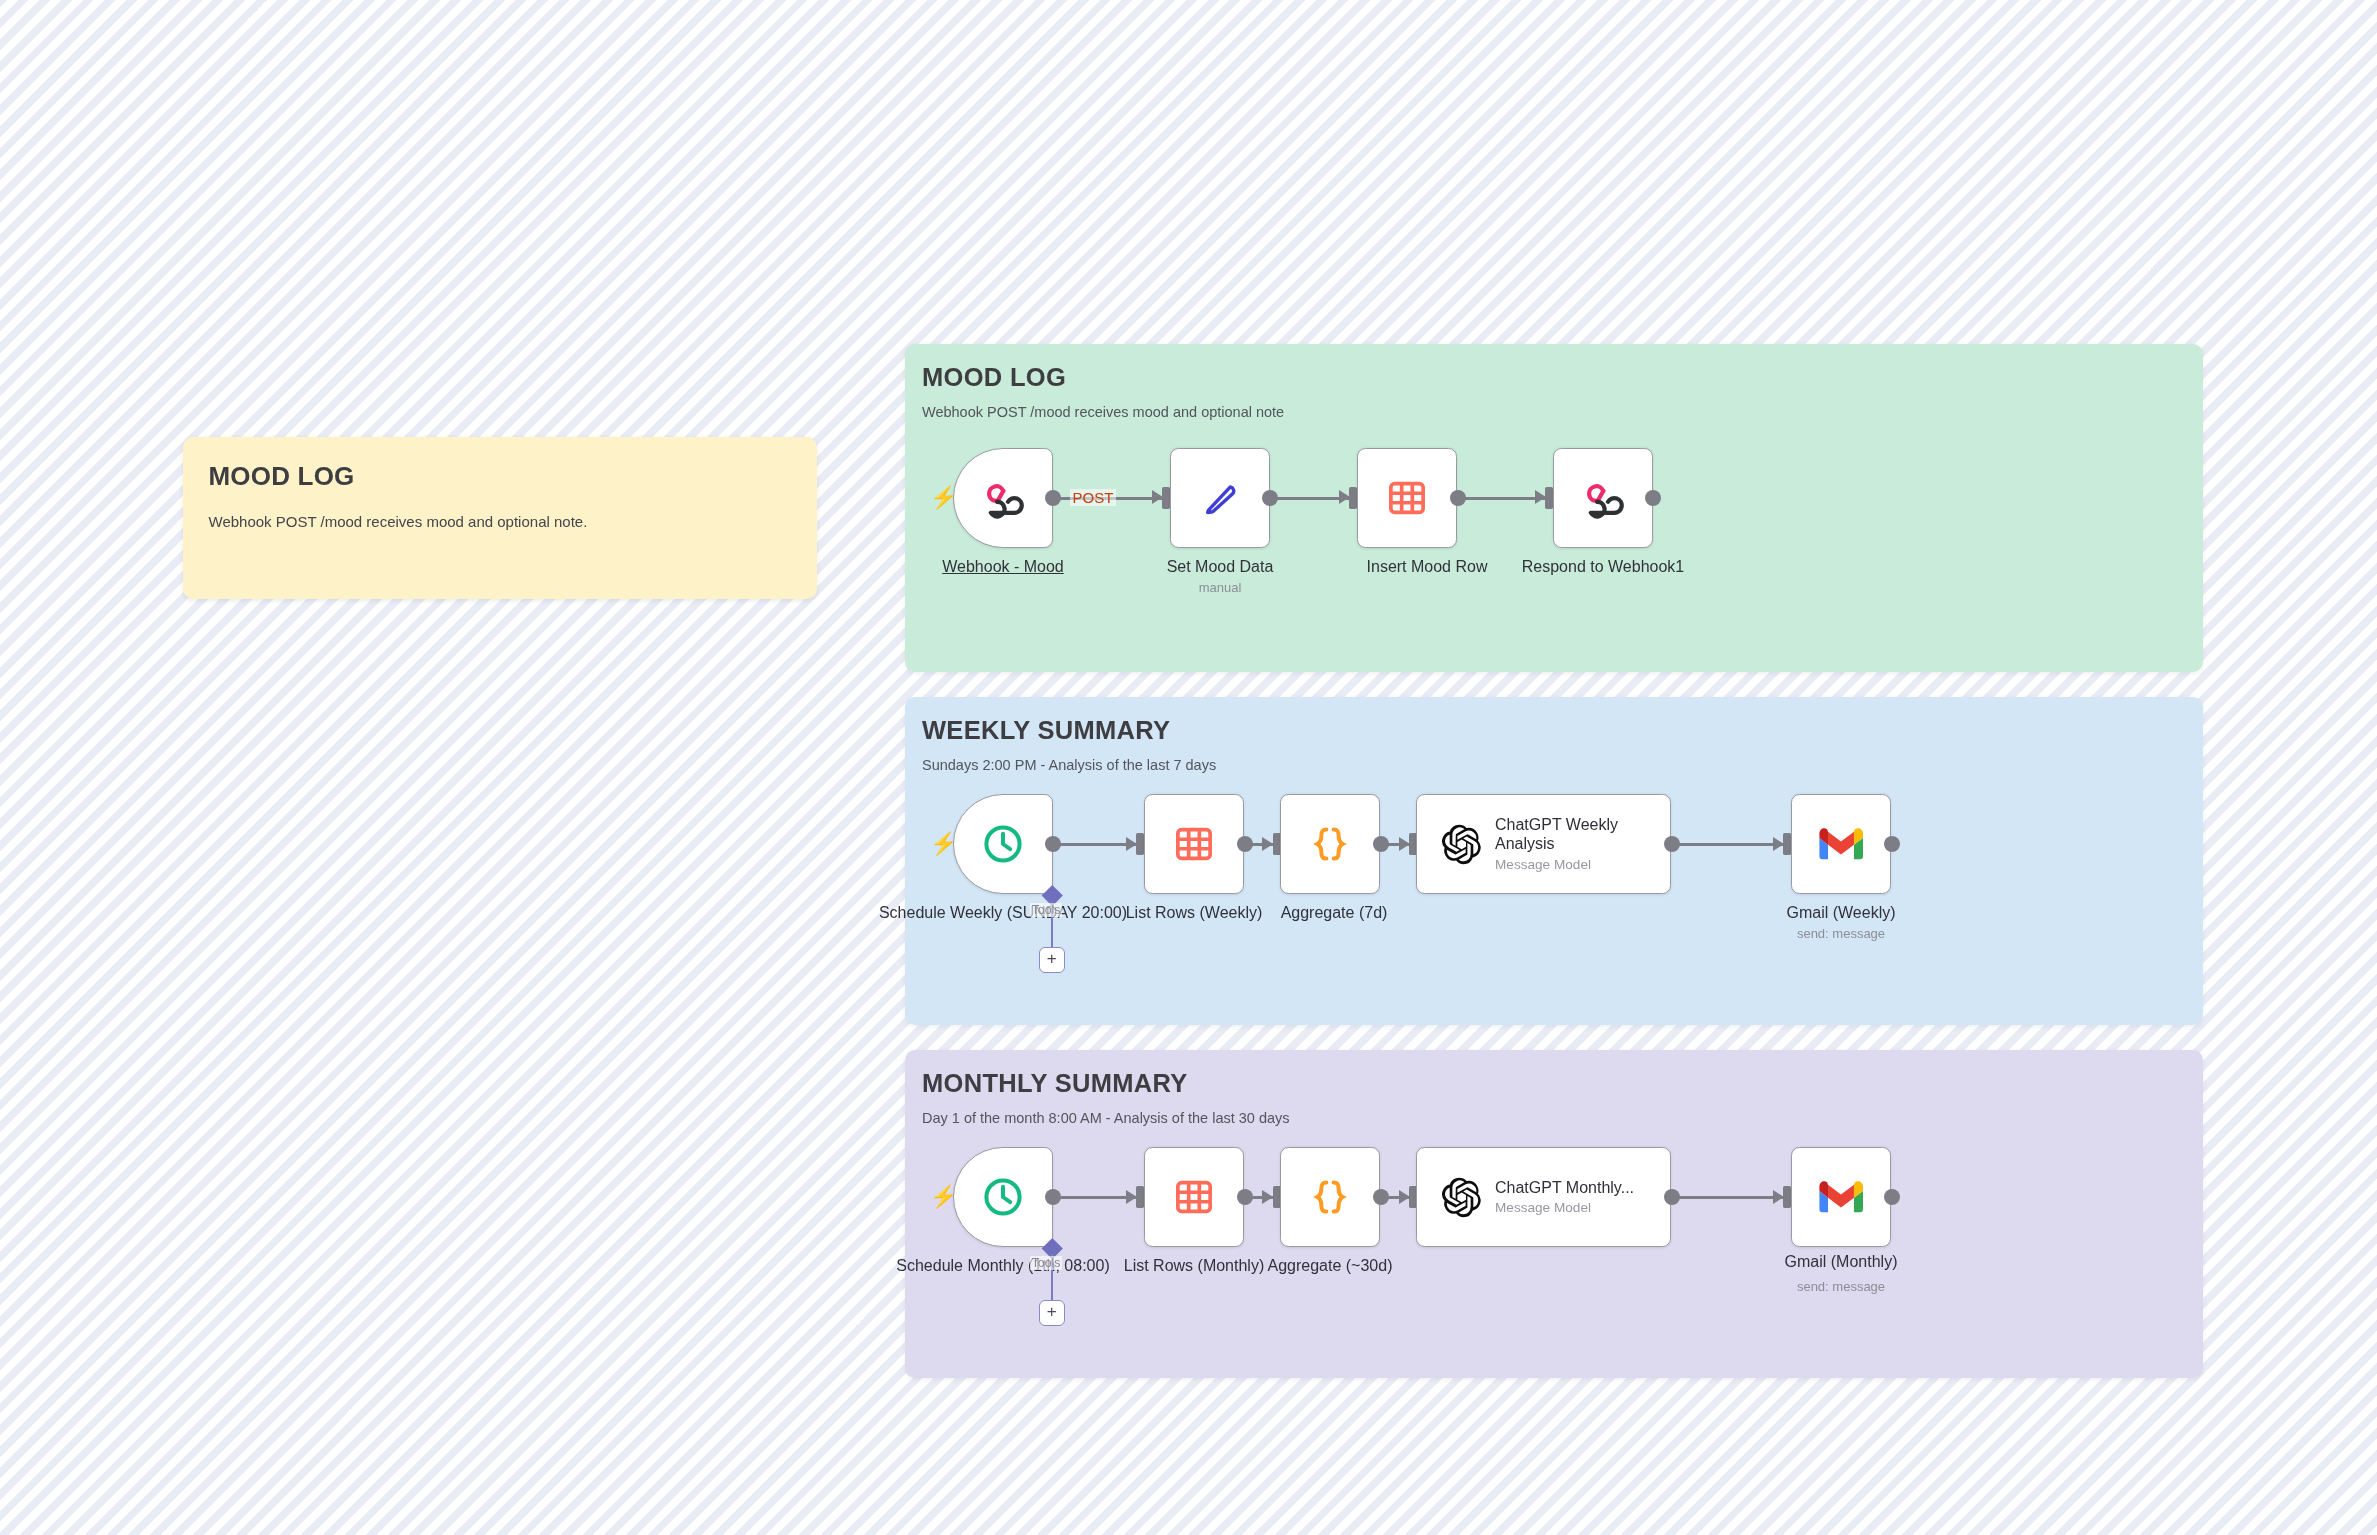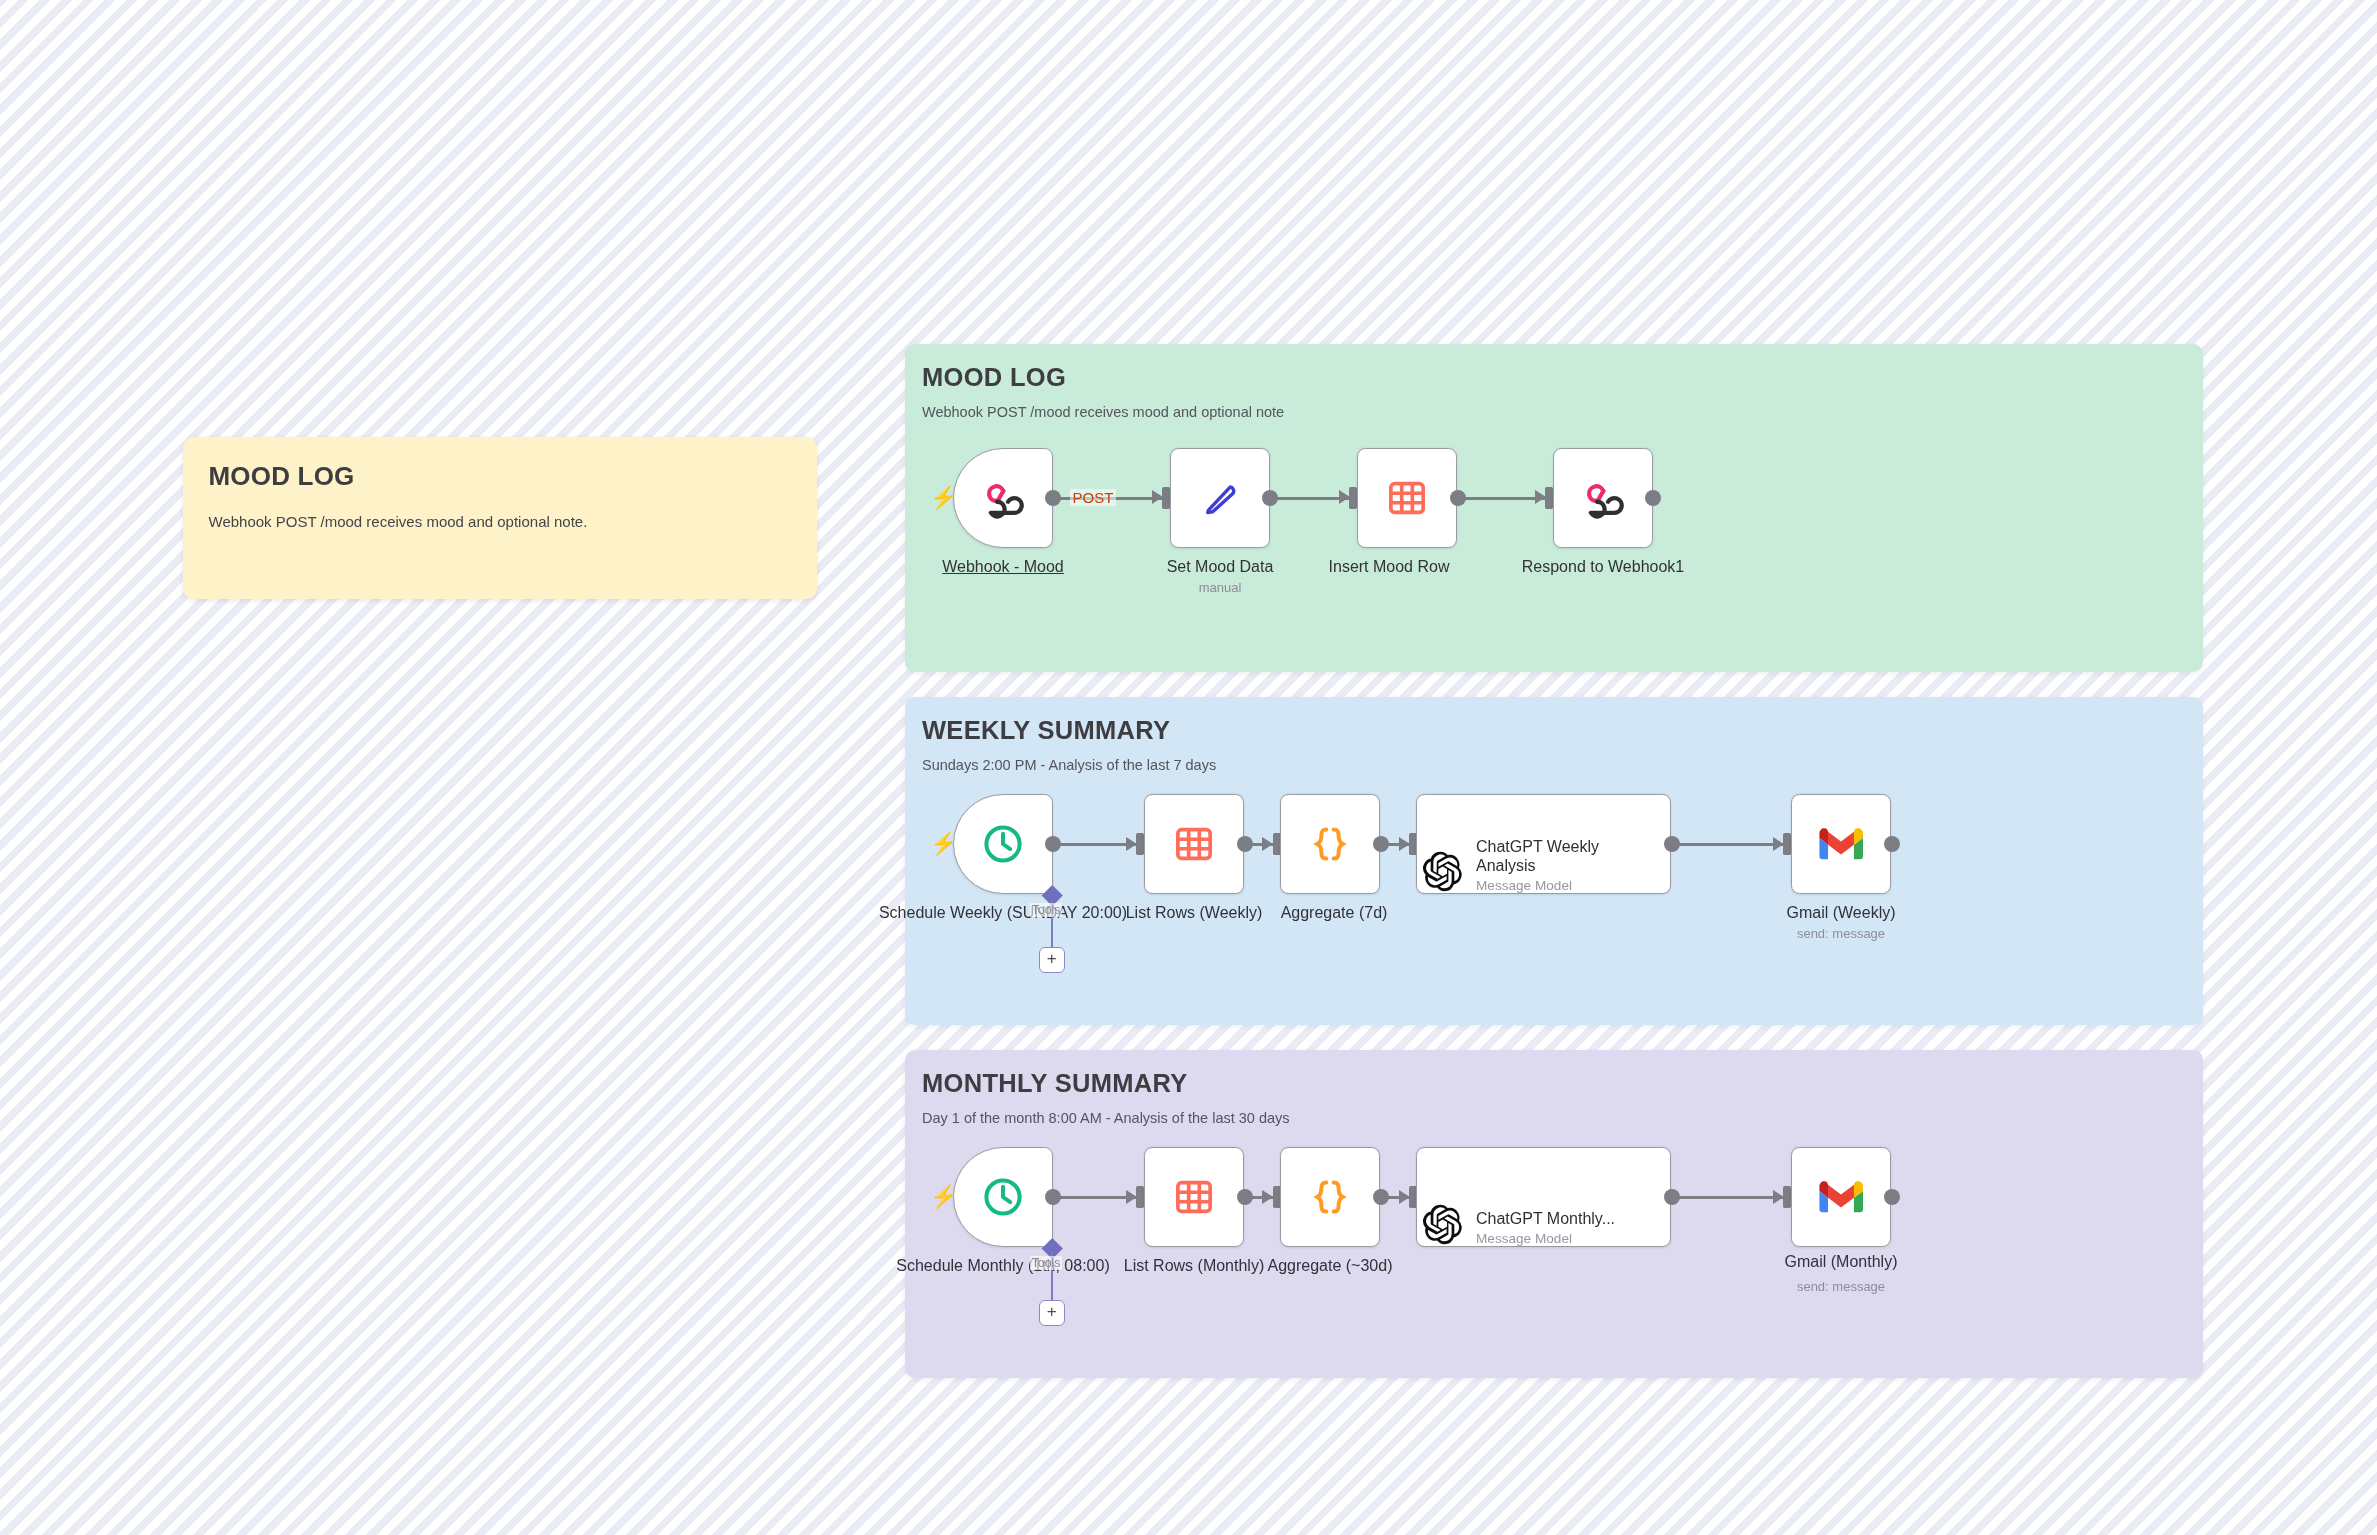--- a/index.html
+++ b/index.html
@@ -96,23 +96,22 @@
     box-shadow: 0 0.9px 2.6px rgba(40,40,60,0.12);
   }
   .node.square { width: 100px; height: 100px; }
   .node.trigger {
     width: 100px; height: 100px;
     border-radius: 50px 8.5px 8.5px 50px;
   }
   .node.wide {
     width: 255px; height: 100px;
     justify-content: flex-start;
-    padding-left: 4px;
+    padding-left: 23px;
     gap: 12px;
-    align-items: flex-end;
   }
 
   .node-label {
     position: absolute;
     top: 109px;
     left: 50%;
     transform: translateX(-50%);
     width: 289px;
     text-align: center;
     font-size: 16px;
@@ -260,21 +259,21 @@
 
     <div class="node square" style="left:452px; top:104px;">
       <svg class="icon-svg" width="44" height="44" viewBox="0 0 24 24">
         <rect x="3.2" y="4.2" width="17.6" height="15.6" rx="2" fill="none" stroke="#ff6d5a" stroke-width="2"></rect>
         <line x1="3.2" y1="9.4" x2="20.8" y2="9.4" stroke="#ff6d5a" stroke-width="2"></line>
         <line x1="3.2" y1="14.6" x2="20.8" y2="14.6" stroke="#ff6d5a" stroke-width="2"></line>
         <line x1="9.1" y1="4.2" x2="9.1" y2="19.8" stroke="#ff6d5a" stroke-width="2"></line>
         <line x1="14.9" y1="4.2" x2="14.9" y2="19.8" stroke="#ff6d5a" stroke-width="2"></line>
       </svg>
     </div>
-    <div class="node-label" style="left:484px; top:213px;">Insert Mood Row</div>
+    <div class="node-label" style="left:522px; top:213px;">Insert Mood Row</div>
     <div class="out-dot" style="left:545px; top:146px;"></div>
     <div class="wire" style="left:559px; top:153px; width:167px;"></div>
     <div class="in-bar" style="left:640px; top:143px;"></div>
     <div class="in-arrow" style="left:630px; top:146px;"></div>
 
     <div class="node square" style="left:648px; top:104px;">
       <svg class="icon-svg" width="49" height="49" viewBox="0 0 24 24">
         <path d="M8.5 13.2a3.6 3.6 0 1 1 3.4-4.9" fill="none" stroke="#ec2d69" stroke-width="2.1" stroke-linecap="round"></path>
         <path d="M11.9 8.3 8.9 13.6" fill="none" stroke="#ec2d69" stroke-width="2.1" stroke-linecap="round"></path>
         <path d="M8.9 13.6a3.6 3.6 0 1 1-3.1 5.4h6.1" fill="none" stroke="#2f3032" stroke-width="2.1" stroke-linecap="round" stroke-linejoin="round"></path>

